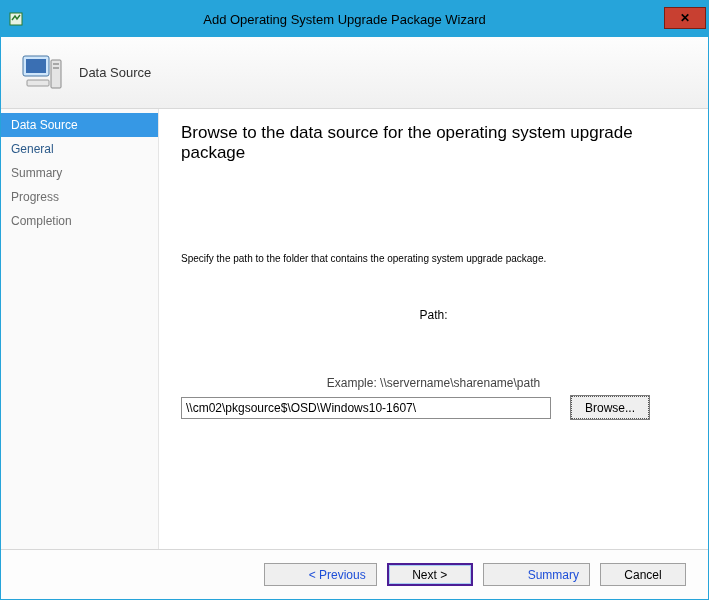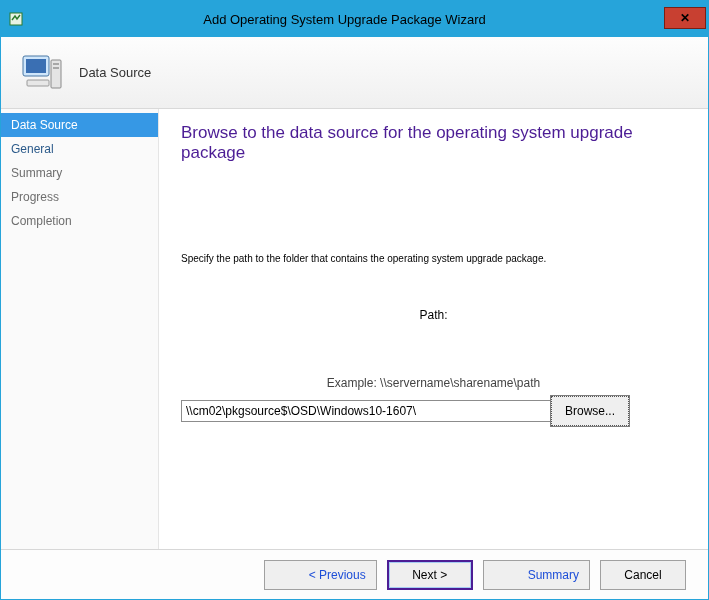--- a/index.html
+++ b/index.html
@@ -92,21 +92,21 @@
   .sidebar .item.disabled {
     color: #6e6e6e;
     cursor: default;
   }
   .main {
     flex: 1;
     padding: 14px 22px 10px 22px;
     position: relative;
   }
   .main h1 {
-    color: #4c1d95;
+    color: #000000;
     font-weight: 400;
     font-size: 17px;
     margin-bottom: 90px;
   }
   .instruction {
     font-size: 10px;
     color: #000;
     margin-bottom: 44px;
   }
   .path-row {
@@ -115,33 +115,33 @@
     gap: 54px;
     font-size: 12px;
     margin-bottom: 6px;
     flex-direction: column;
   }
   .example {
     color: #444;
   }
   .input-row {
     display: flex;
-    gap: 0;
+    gap: 20px;
     align-items: center;
   }
   .input-row input[type=text] {
     flex: 0 0 370px;
     height: 22px;
     border: 1px solid #8c8c8c;
     padding: 0 4px;
     font-size: 12px;
     font-family: inherit;
   }
   .btn {
-    height: 30px;
+    height: 23px;
     min-width: 78px;
     padding: 0 10px;
     font-size: 12px;
     font-family: inherit;
     background: #efefef;
     border: 1px solid #a0a0a0;
     cursor: pointer;
   }
   .btn:disabled {
     color: #1d4ed8;

